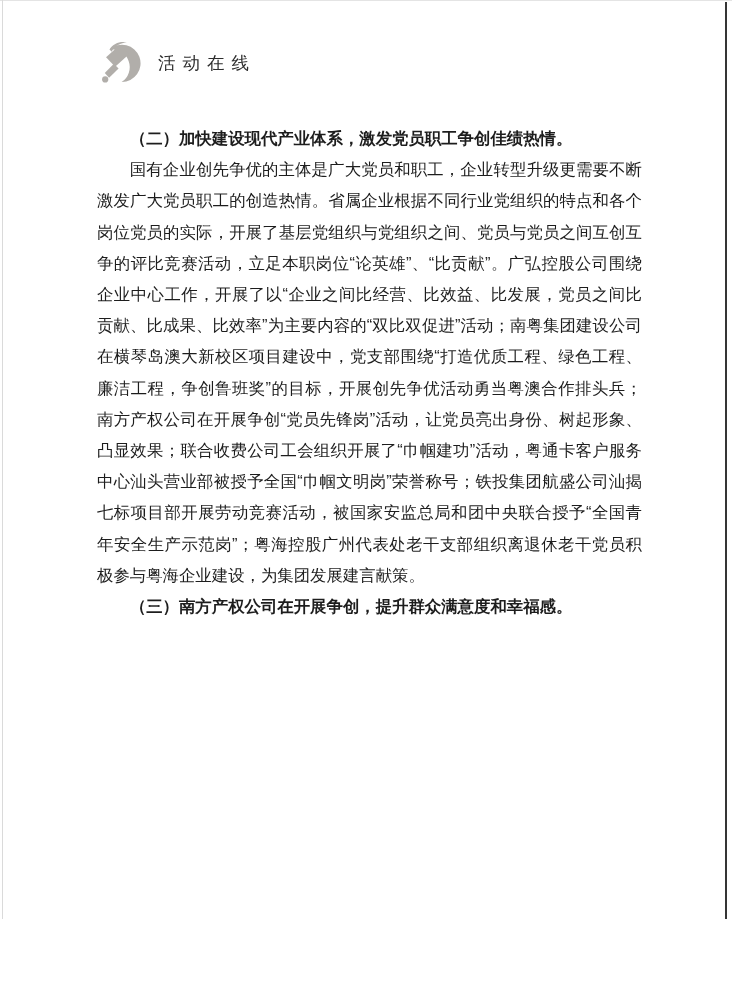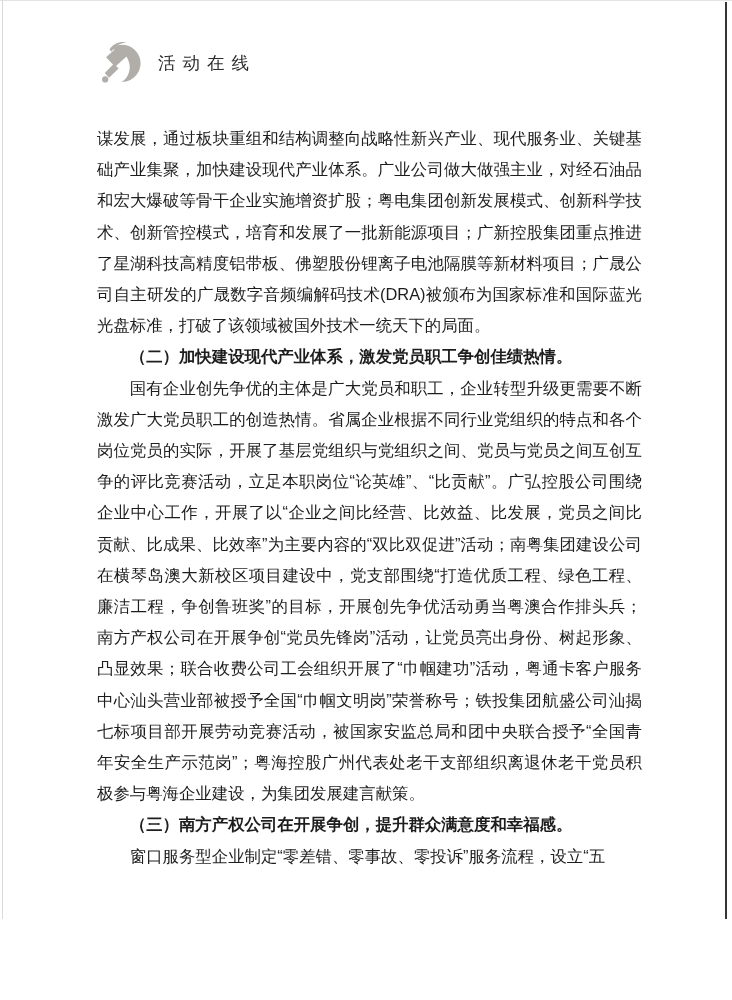--- a/index.html
+++ b/index.html
@@ -82,25 +82,23 @@
 
         <polygon points="16,27.5 21.5,33 10.5,43.5 5.5,38"></polygon>
 
         <circle cx="6" cy="45.5" r="3.6"></circle>
       </svg>
     </span>
     <span class="brand">活动在线</span>
   </header>
 
   <main class="body-text">
-      <p class="">谋发展，通过板块重组和结构调整向战略性新兴产业、现代服务业、关键基础产业集聚，加快建设现代产业体系。广业公司做大做强主业，对经石油品和宏大爆破等骨干企业实施增资扩股；粤电集团创新发展模式、创新科学技术、创新管控模式，培育和发展了一批新能源项目；广新控股集团重点推进了星湖科技高精度铝带板、佛塑股份锂离子电池隔膜等新材料项目；广晟公司自主研发的广晟数字音频编解码技术(DRA)被颁布为国家标准和国际蓝光光盘标准，打破了该领域被国外技术一统天下的局面。</p>
       <p class="indent bold">（二）加快建设现代产业体系，激发党员职工争创佳绩热情。</p>
       <p class="indent ">国有企业创先争优的主体是广大党员和职工，企业转型升级更需要不断激发广大党员职工的创造热情。省属企业根据不同行业党组织的特点和各个岗位党员的实际，开展了基层党组织与党组织之间、党员与党员之间互创互争的评比竞赛活动，立足本职岗位“论英雄”、“比贡献”。广弘控股公司围绕企业中心工作，开展了以“企业之间比经营、比效益、比发展，党员之间比贡献、比成果、比效率”为主要内容的“双比双促进”活动；南粤集团建设公司在横琴岛澳大新校区项目建设中，党支部围绕“打造优质工程、绿色工程、廉洁工程，争创鲁班奖”的目标，开展创先争优活动勇当粤澳合作排头兵；南方产权公司在开展争创“党员先锋岗”活动，让党员亮出身份、树起形象、凸显效果；联合收费公司工会组织开展了“巾帼建功”活动，粤通卡客户服务中心汕头营业部被授予全国“巾帼文明岗”荣誉称号；铁投集团航盛公司汕揭七标项目部开展劳动竞赛活动，被国家安监总局和团中央联合授予“全国青年安全生产示范岗”；粤海控股广州代表处老干支部组织离退休老干党员积极参与粤海企业建设，为集团发展建言献策。</p>
       <p class="indent bold">（三）南方产权公司在开展争创，提升群众满意度和幸福感。</p>
-      <p class="indent ">窗口服务型企业制定“零差错、零事故、零投诉”服务流程，设立“五</p>
     </main>
 
   <svg class="footer-rule" viewBox="0 0 624 6" xmlns="http://www.w3.org/2000/svg" aria-hidden="true">
     <defs>
       <linearGradient id="ruleGrad" x1="0" y1="0" x2="1" y2="0">
         <stop offset="0" stop-color="#cccccc"></stop>
         <stop offset="0.3" stop-color="#1a1a1a"></stop>
         <stop offset="0.68" stop-color="#1a1a1a"></stop>
         <stop offset="1" stop-color="#cccccc"></stop>
       </linearGradient>

